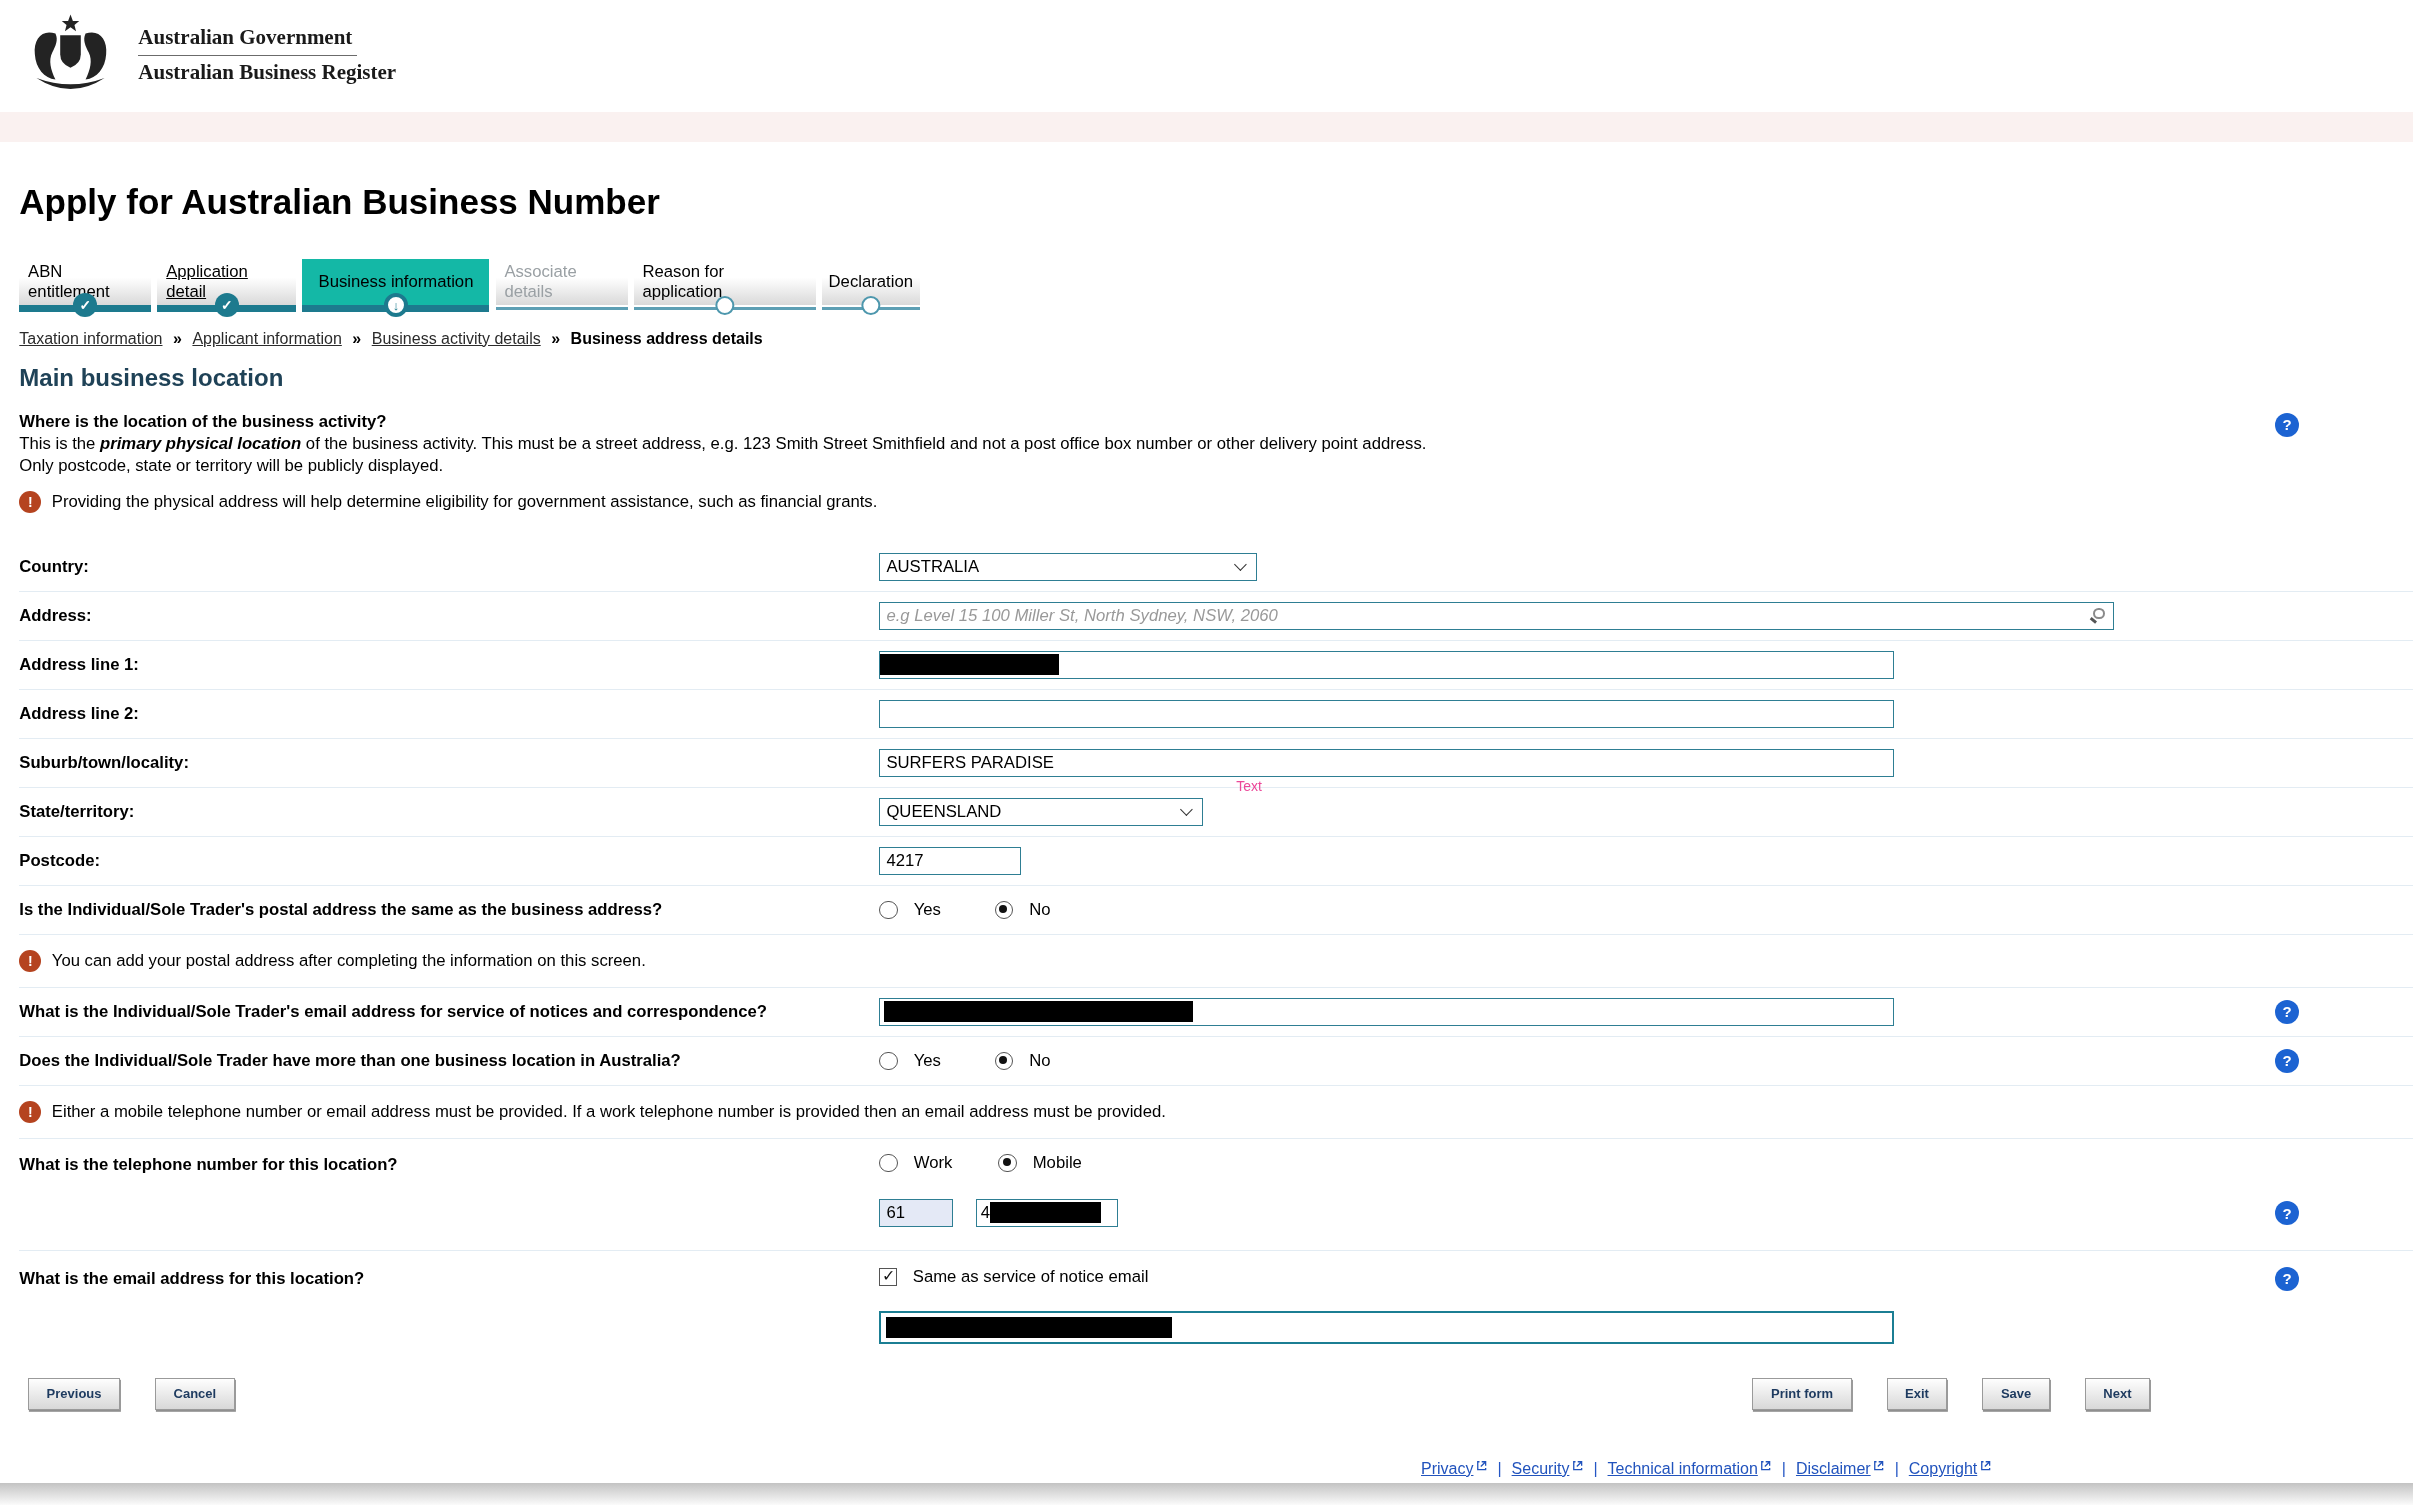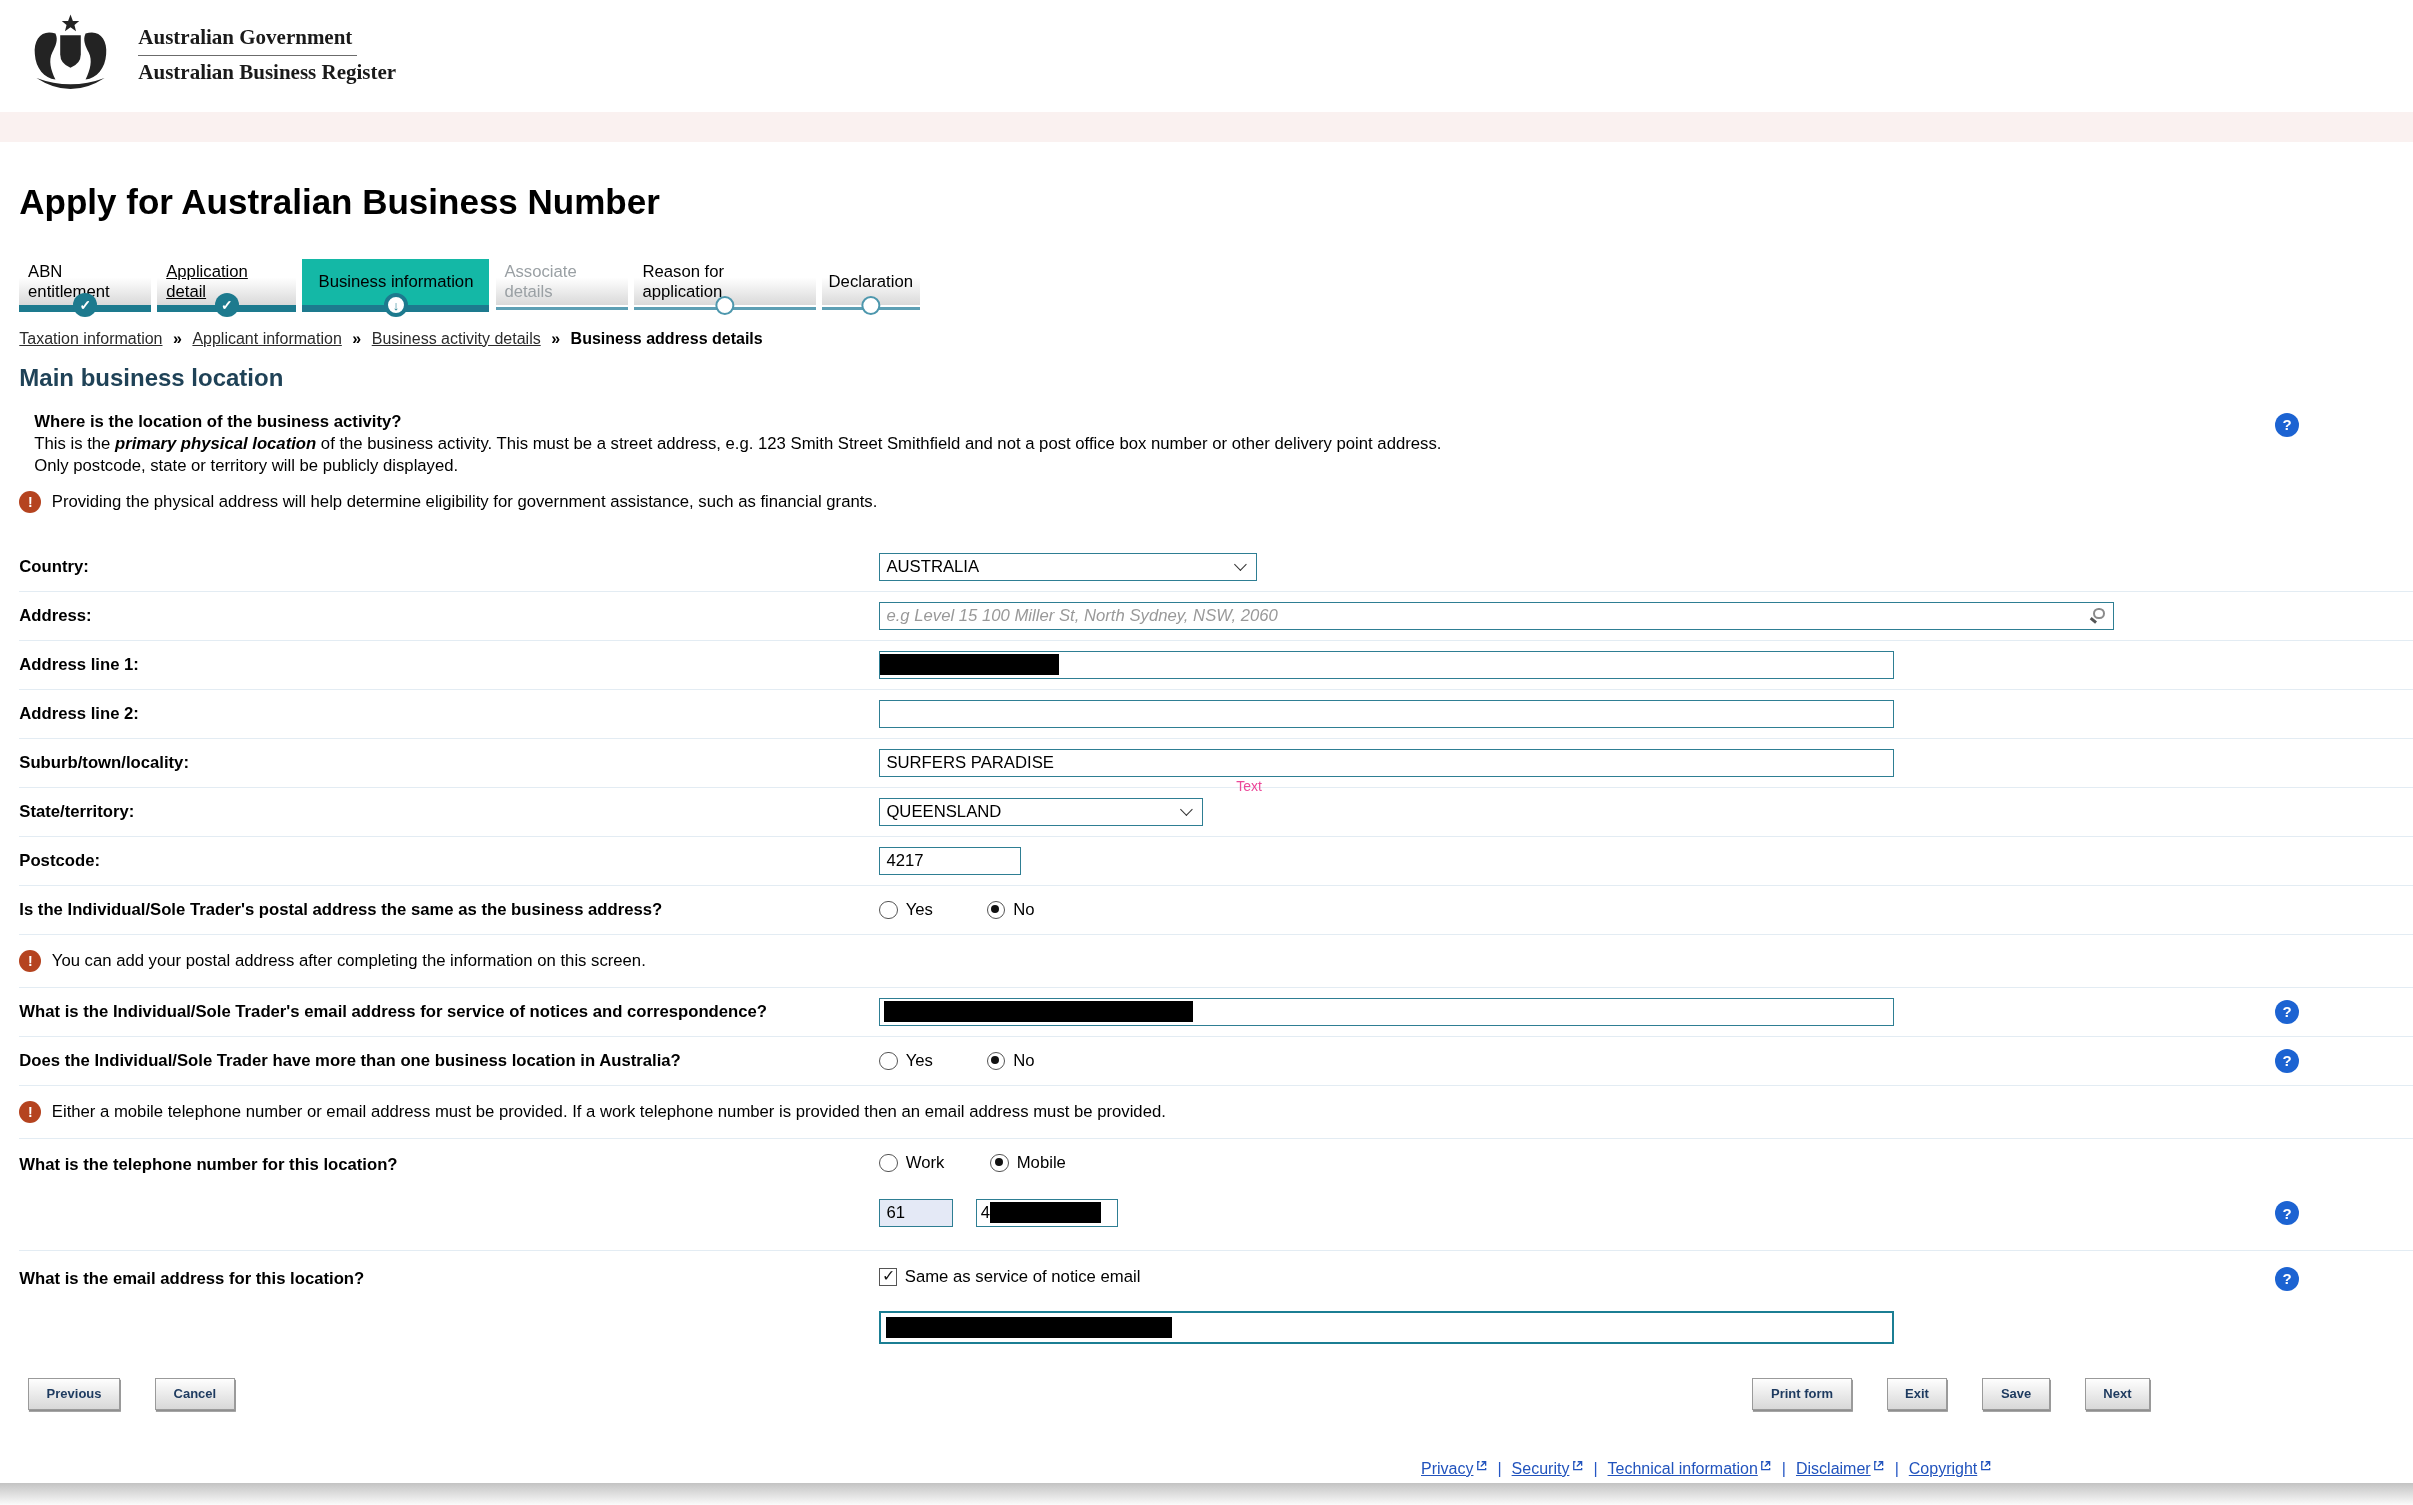--- a/index.html
+++ b/index.html
@@ -39,21 +39,21 @@
 
   
   .crumbs { margin-top:17.5px; font-size:16px; display:flex; align-items:center; gap:10.5px; }
   .crumbs a { color:#2b2b2b; text-decoration:underline; cursor:pointer; }
   .crumb-sep { font-weight:bold; }
   .crumb-current { font-weight:bold; }
 
   h2.section-title { margin-top:16px; font-size:24px; font-weight:bold; color:#1f4257; }
 
   
-  .intro { position:relative; margin-top:19.3px; font-size:16.7px; line-height:22px; padding-right:167px;margin-left:15px; }
+  .intro { position:relative; margin-top:19.3px; font-size:16.7px; line-height:22px; padding-right:167px; }
   .intro .q { font-weight:bold; }
   .intro i b { font-style:italic; font-weight:bold; }
   .help { position:absolute; right:114px; width:24px; height:24px; border-radius:50%;
     background:#1c63d2; color:#fff; font-weight:bold; font-size:15px;
     display:flex; align-items:center; justify-content:center; cursor:pointer; }
   .help.intro-help { top:1.8px; }
 
   .warnrow { display:flex; align-items:center; margin-top:14px; font-size:16.7px; }
   .warn-ico { width:22px; height:22px; border-radius:50%; background:#b5431f; color:#fff;
     font-weight:bold; font-size:14px; display:flex; align-items:center; justify-content:center;
@@ -76,21 +76,21 @@
   .placeholder { color:#999; font-style:italic; }
   .mag { position:absolute; right:8.8px; top:5.3px; width:11.4px; height:11.4px;
     border:2.6px solid #8a8a8a; border-radius:50%; }
   .mag::after { content:""; position:absolute; left:-5.3px; top:8.8px; width:7px; height:2.6px;
     background:#555; transform:rotate(40deg); }
 
   .radio { width:18.4px; height:18.4px; border:1.8px solid #555; border-radius:50%;
     background:#fff; position:relative; cursor:pointer; flex:0 0 auto; }
   .radio.checked::after { content:""; position:absolute; left:3.5px; top:3.5px; width:8px; height:8px;
     border-radius:50%; background:#111; }
-  .opt { display:flex; align-items:center; gap:8px; font-size:16.7px; }
+  .opt { display:flex; align-items:center; gap:16px; font-size:16.7px; }
   .optgap { margin-right:54px; }
 
   .checkbox { width:17.5px; height:17.5px; border:1.8px solid #555; background:#fff; position:relative;
     cursor:pointer; flex:0 0 auto; }
   .checkbox.checked::after { content:"\2713"; position:absolute; left:1.8px; top:-2.6px;
     font-size:16px; color:#111; }
 
   .stack { display:flex; flex-direction:column; }
   .phone-inputs { display:flex; gap:23px; margin-top:26px; }
   .cc { width:74px; background:#e4e9f6; }

